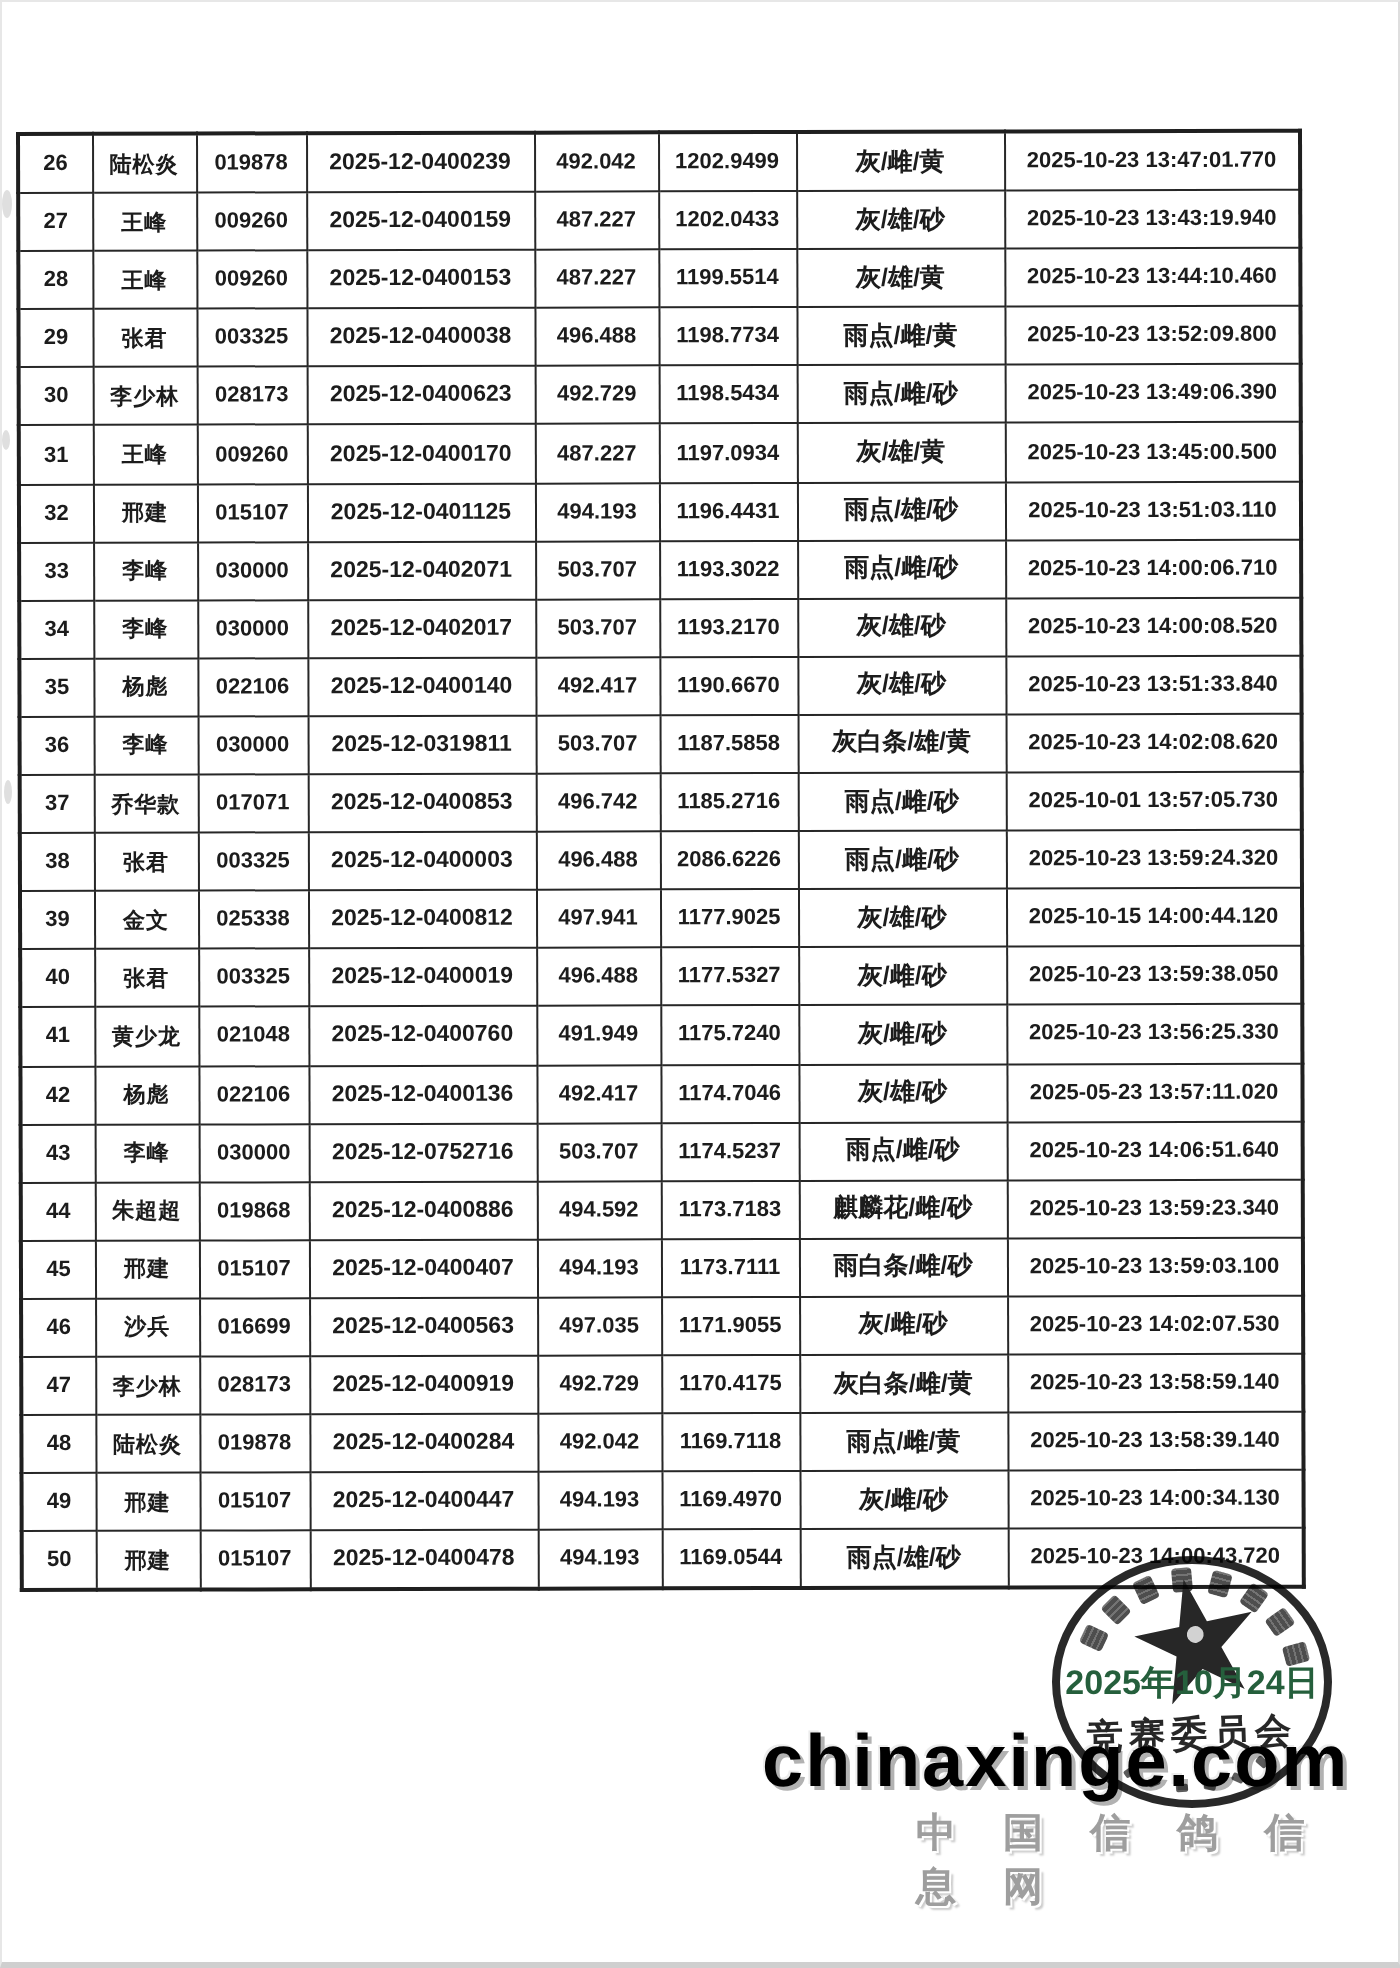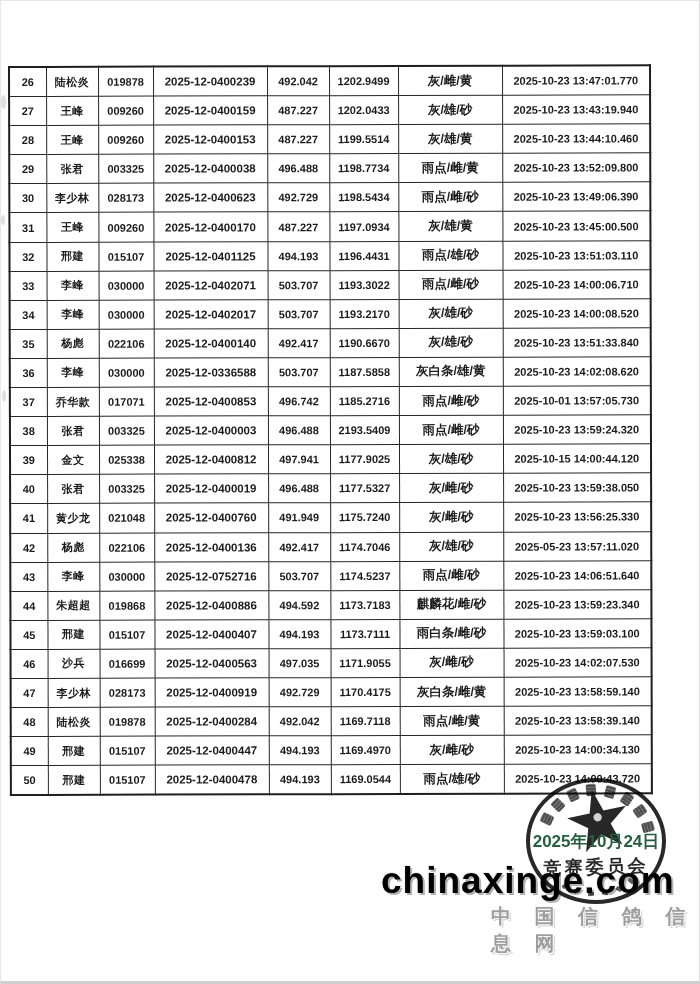--- a/index.html
+++ b/index.html
@@ -37,21 +37,21 @@
   td.k-feather{font-size:12.5px;}
   td.k-time{font-size:11px;}
   
   .wm{position:absolute;z-index:5;mix-blend-mode:multiply;pointer-events:none;}
   .wm-site{
     left:381px;top:860px;font-size:37px;font-weight:bold;letter-spacing:1px;
     color:#000000;text-shadow:2px 2px 0 #b2b2b2,-1px -1px 0 #ececec;
   }
   .wm-cn{
     left:458px;top:903px;font-size:20px;font-weight:bold;letter-spacing:9px;
-    color:#9e9e9e;text-shadow:1px 1px 0 #ffffff,2px 2px 1px #cccccc;margin-left:33px;
+    color:#9e9e9e;text-shadow:1px 1px 0 #ffffff,2px 2px 1px #cccccc;
   }
   
   .stamp{
     position:absolute;left:526px;top:778px;width:140px;height:126px;z-index:10;
     mix-blend-mode:multiply;opacity:.93;
   }
   .stamp-ring{
     position:absolute;left:0;top:0;width:132px;height:118px;
     border:4px solid #181818;border-radius:50%;
   }
@@ -191,21 +191,21 @@
           <td class="k-ring">2025-12-0400140</td>
           <td class="k-dist">492.417</td>
           <td class="k-speed">1190.6670</td>
           <td class="k-feather">灰/雄/砂</td>
           <td class="k-time">2025-10-23 13:51:33.840</td>
         </tr>
         <tr>
           <td class="k-rank">36</td>
           <td class="k-name">李峰</td>
           <td class="k-code">030000</td>
-          <td class="k-ring">2025-12-0336588</td>
+          <td class="k-ring">2025-12-0319811</td>
           <td class="k-dist">503.707</td>
           <td class="k-speed">1187.5858</td>
           <td class="k-feather">灰白条/雄/黄</td>
           <td class="k-time">2025-10-23 14:02:08.620</td>
         </tr>
         <tr>
           <td class="k-rank">37</td>
           <td class="k-name">乔华款</td>
           <td class="k-code">017071</td>
           <td class="k-ring">2025-12-0400853</td>
@@ -213,21 +213,21 @@
           <td class="k-speed">1185.2716</td>
           <td class="k-feather">雨点/雌/砂</td>
           <td class="k-time">2025-10-01 13:57:05.730</td>
         </tr>
         <tr>
           <td class="k-rank">38</td>
           <td class="k-name">张君</td>
           <td class="k-code">003325</td>
           <td class="k-ring">2025-12-0400003</td>
           <td class="k-dist">496.488</td>
-          <td class="k-speed">2193.5409</td>
+          <td class="k-speed">2086.6226</td>
           <td class="k-feather">雨点/雌/砂</td>
           <td class="k-time">2025-10-23 13:59:24.320</td>
         </tr>
         <tr>
           <td class="k-rank">39</td>
           <td class="k-name">金文</td>
           <td class="k-code">025338</td>
           <td class="k-ring">2025-12-0400812</td>
           <td class="k-dist">497.941</td>
           <td class="k-speed">1177.9025</td>

